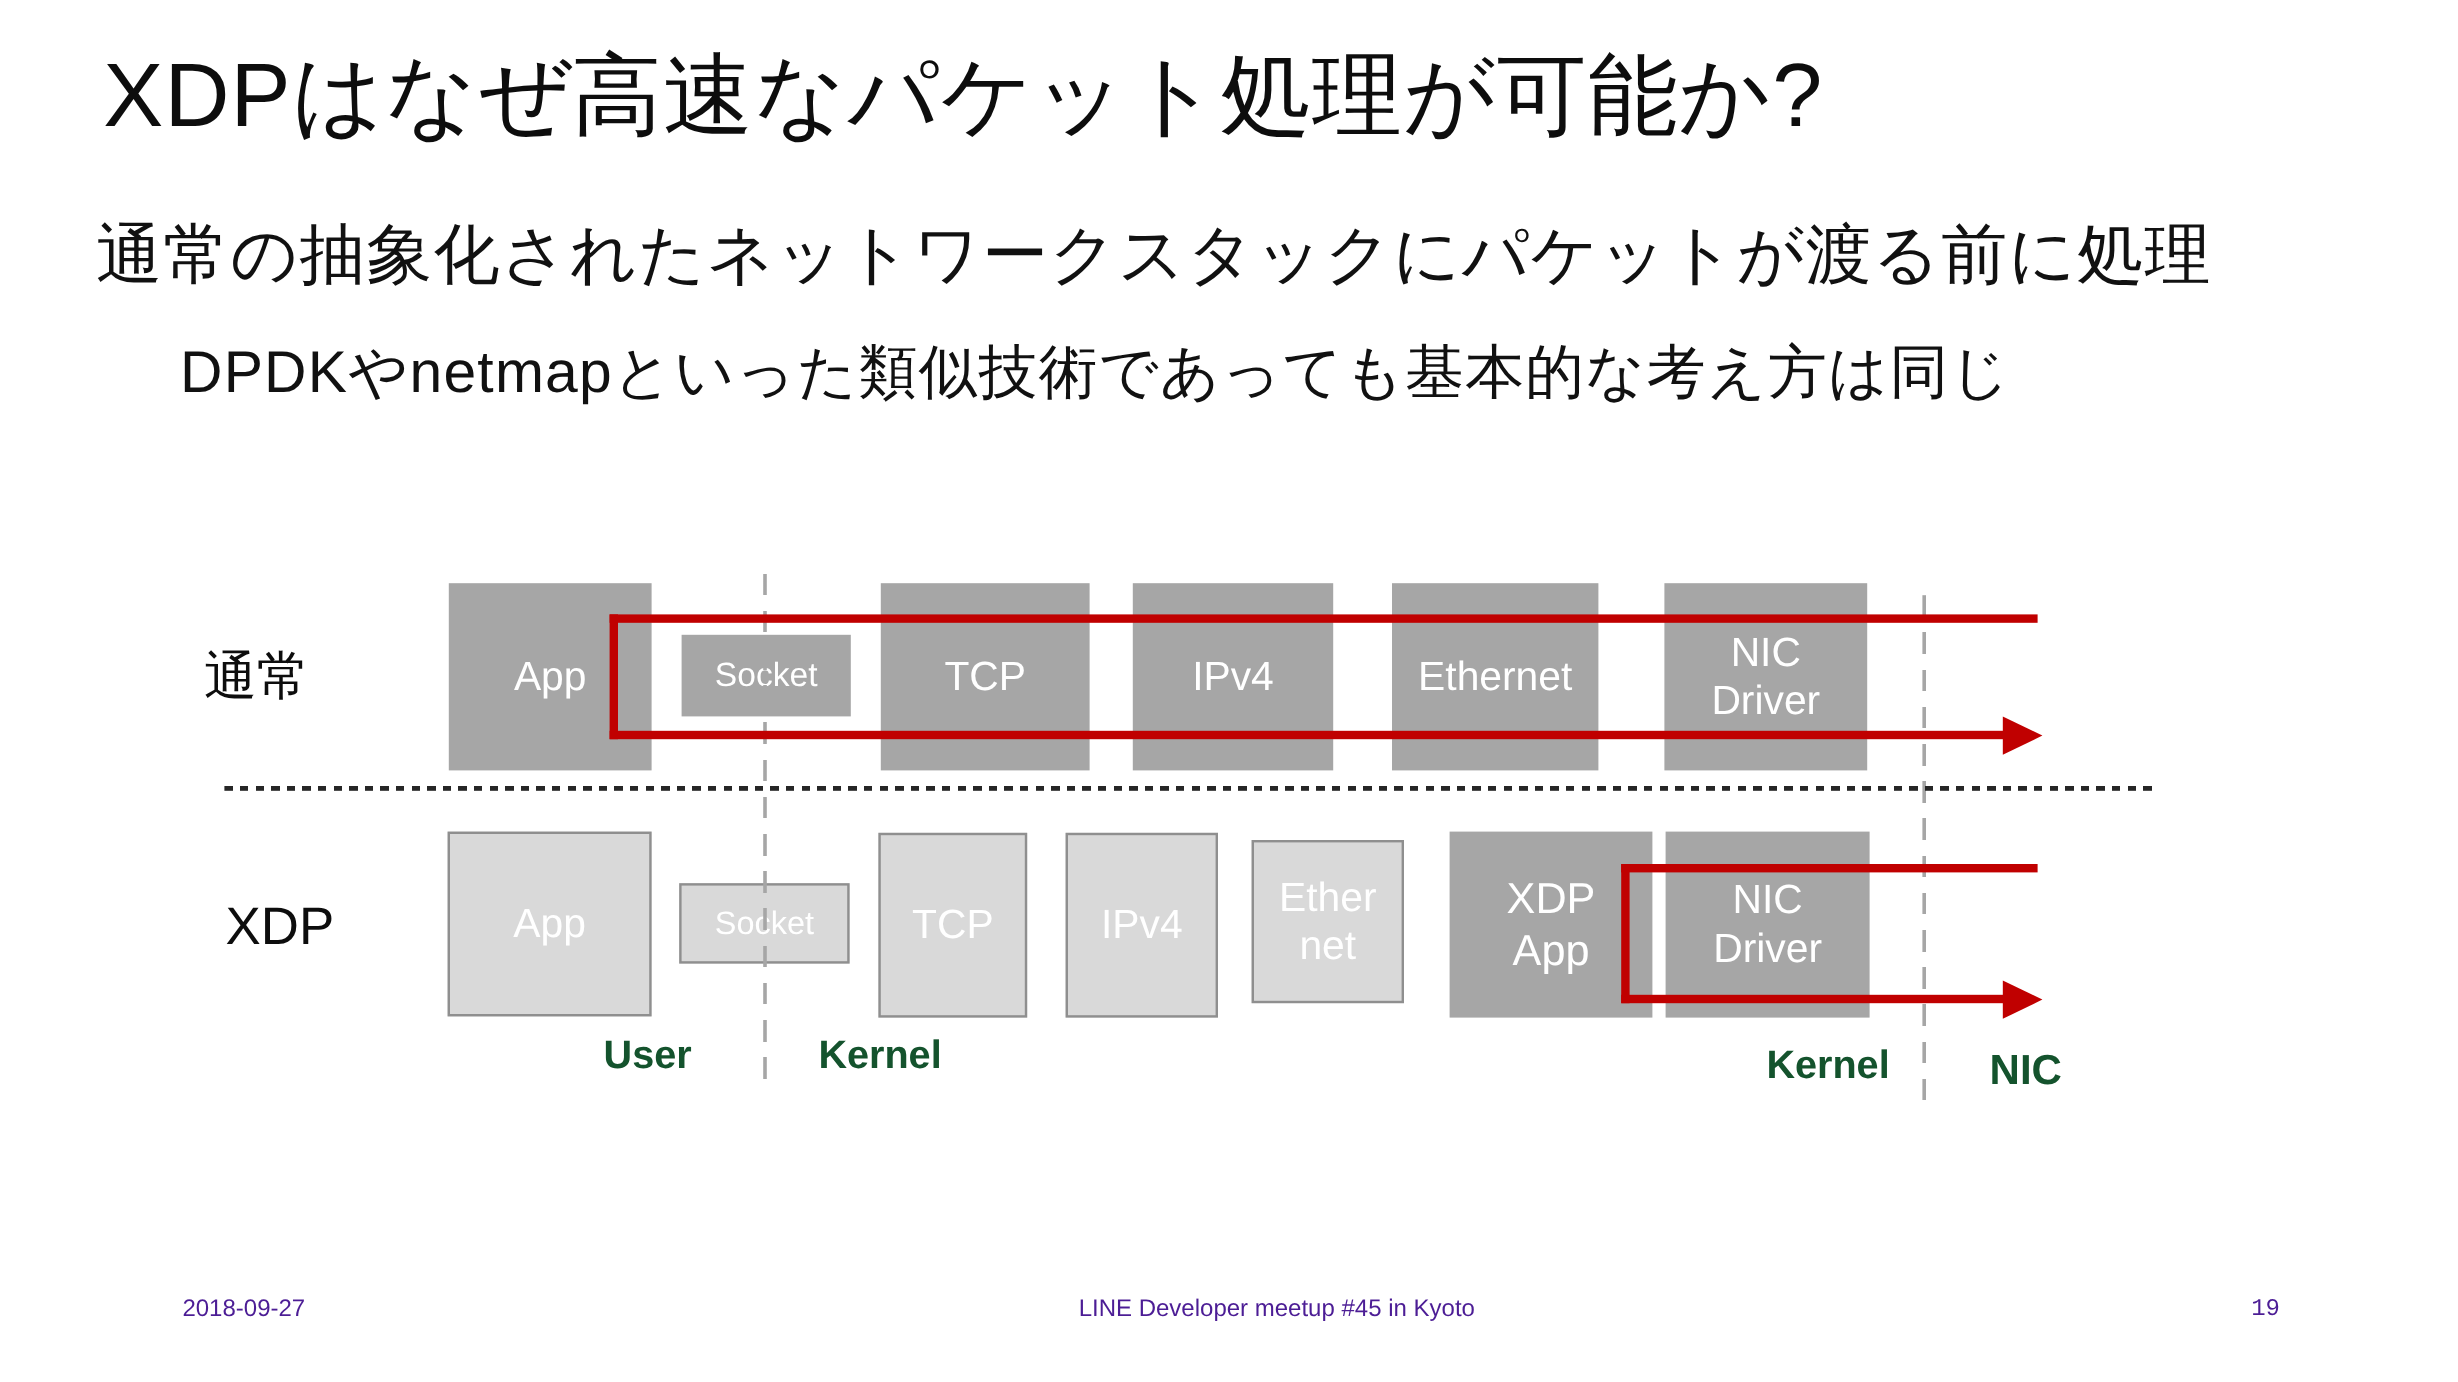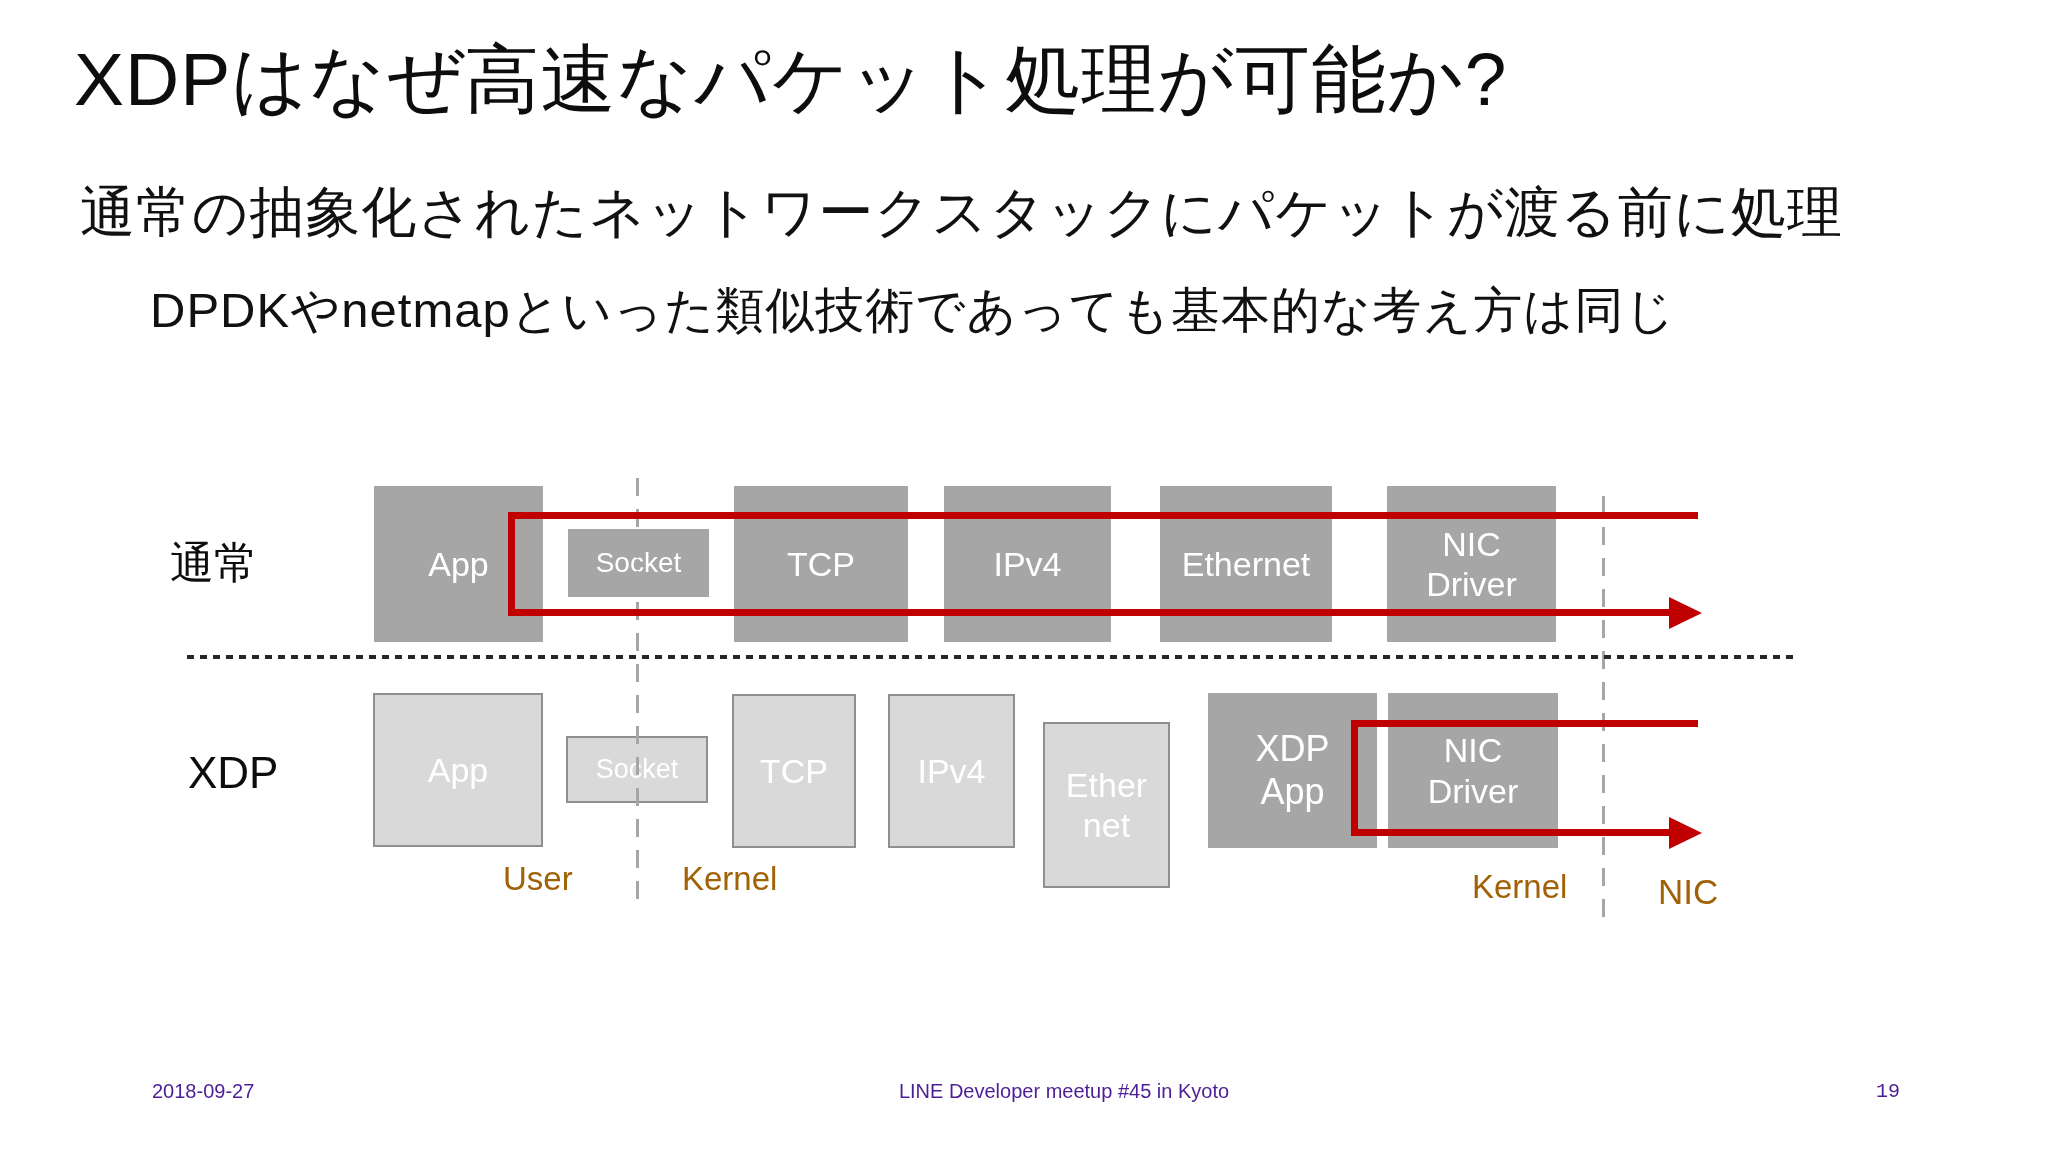--- a/index.html
+++ b/index.html
@@ -12,21 +12,21 @@
     position: relative;
     width: 2048px;
     height: 1152px;
     background: #ffffff;
     overflow: hidden;
   }
   .abs { position: absolute; }
 
   
   .title {
-    left: 74px; top: 30px;
+    left: 86px; top: 30px;
     font-size: 75px;
     font-weight: 200;
     color: #0d0d0d;
     letter-spacing: 1px;
     white-space: nowrap;
   }
   .subtitle1 {
     left: 80px; top: 176px;
     font-size: 55px;
     font-weight: 200;
@@ -74,21 +74,21 @@
   .n-tcp      { left: 734px;  top: 486px; width: 174px; height: 156px; }
   .n-ipv4     { left: 944px;  top: 486px; width: 167px; height: 156px; }
   .n-ethernet { left: 1160px; top: 486px; width: 172px; height: 156px; justify-content: center; }
   .n-nic      { left: 1387px; top: 486px; width: 169px; height: 156px; }
 
   
   .x-app      { left: 373px;  top: 693px; width: 170px; height: 154px; }
   .x-socket   { left: 566px;  top: 736px; width: 142px; height: 67px;  font-size: 27px; }
   .x-tcp      { left: 732px;  top: 694px; width: 124px; height: 154px; }
   .x-ipv4     { left: 888px;  top: 694px; width: 127px; height: 154px; }
-  .x-ether    { left: 1043px; top: 722px; width: 127px; height: 166px; }
+  .x-ether    { left: 1043px; top: 700px; width: 127px; height: 136px; }
   .x-xdpapp   { left: 1208px; top: 693px; width: 169px; height: 155px; font-size: 36px; }
   .x-nic      { left: 1388px; top: 693px; width: 170px; height: 155px; }
 
   
   .red { background: #c00000; }
   .r1-top  { left: 508px;  top: 512px; width: 1190px; height: 7px; }
   .r1-vert { left: 508px;  top: 512px; width: 7px;    height: 104px; }
   .r1-bot  { left: 508px;  top: 609px; width: 1162px; height: 7px; }
   .r2-top  { left: 1351px; top: 720px; width: 347px;  height: 7px; }
   .r2-vert { left: 1351px; top: 720px; width: 7px;    height: 116px; }
@@ -110,22 +110,22 @@
   .vdash-left  { left: 636px;  top: 478px; height: 432px; }
   .vdash-right { left: 1602px; top: 496px; height: 426px; }
   .hdot {
     left: 187px; top: 655px;
     width: 1608px; height: 4px;
     background-image: repeating-linear-gradient(90deg, #262626 0px, #262626 7px, transparent 7px, transparent 13px);
   }
 
   
   .bound-label {
-    font-weight: 400;
-    color: #a16207;
+    font-weight: 700;
+    color: #14532d;
     font-size: 33px;
     white-space: nowrap;
     text-align: right;
   }
   .b-user   { left: 503px;  top: 860px; }
   .b-kernl  { left: 682px;  top: 860px; }
   .b-kernr  { left: 1472px; top: 868px; }
   .b-nic    { left: 1658px; top: 872px; font-size: 35px; }
 
   

